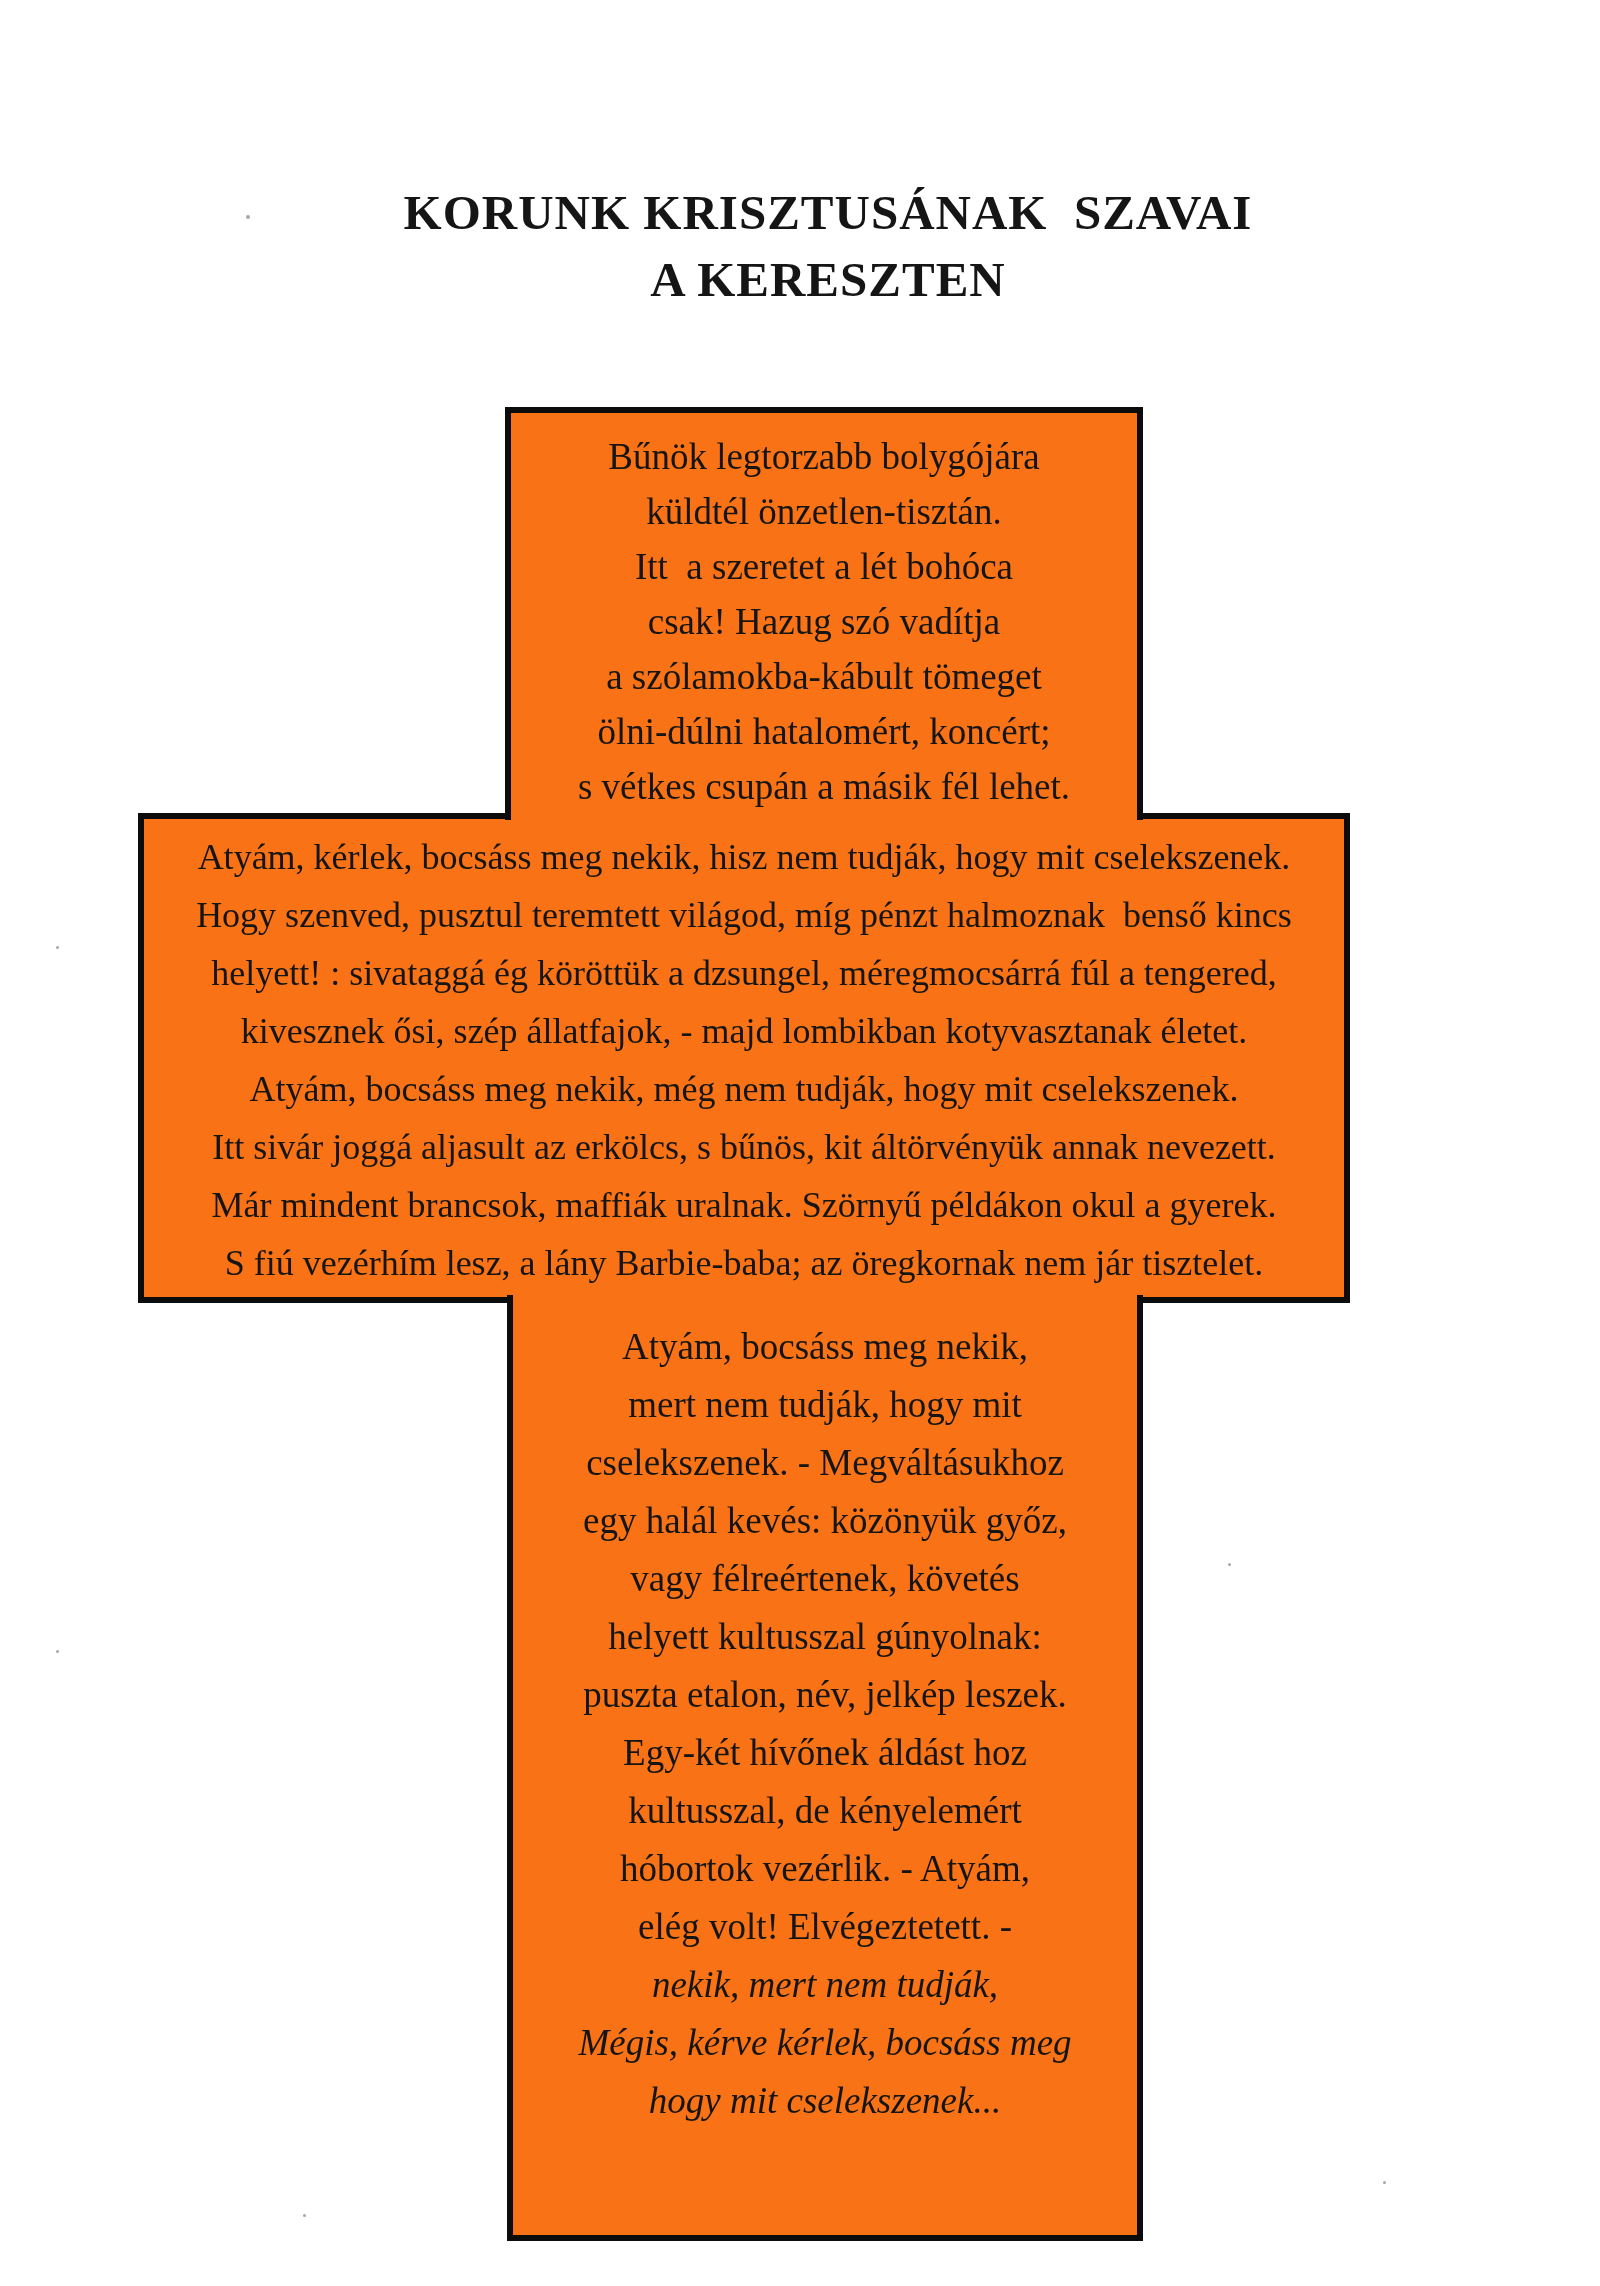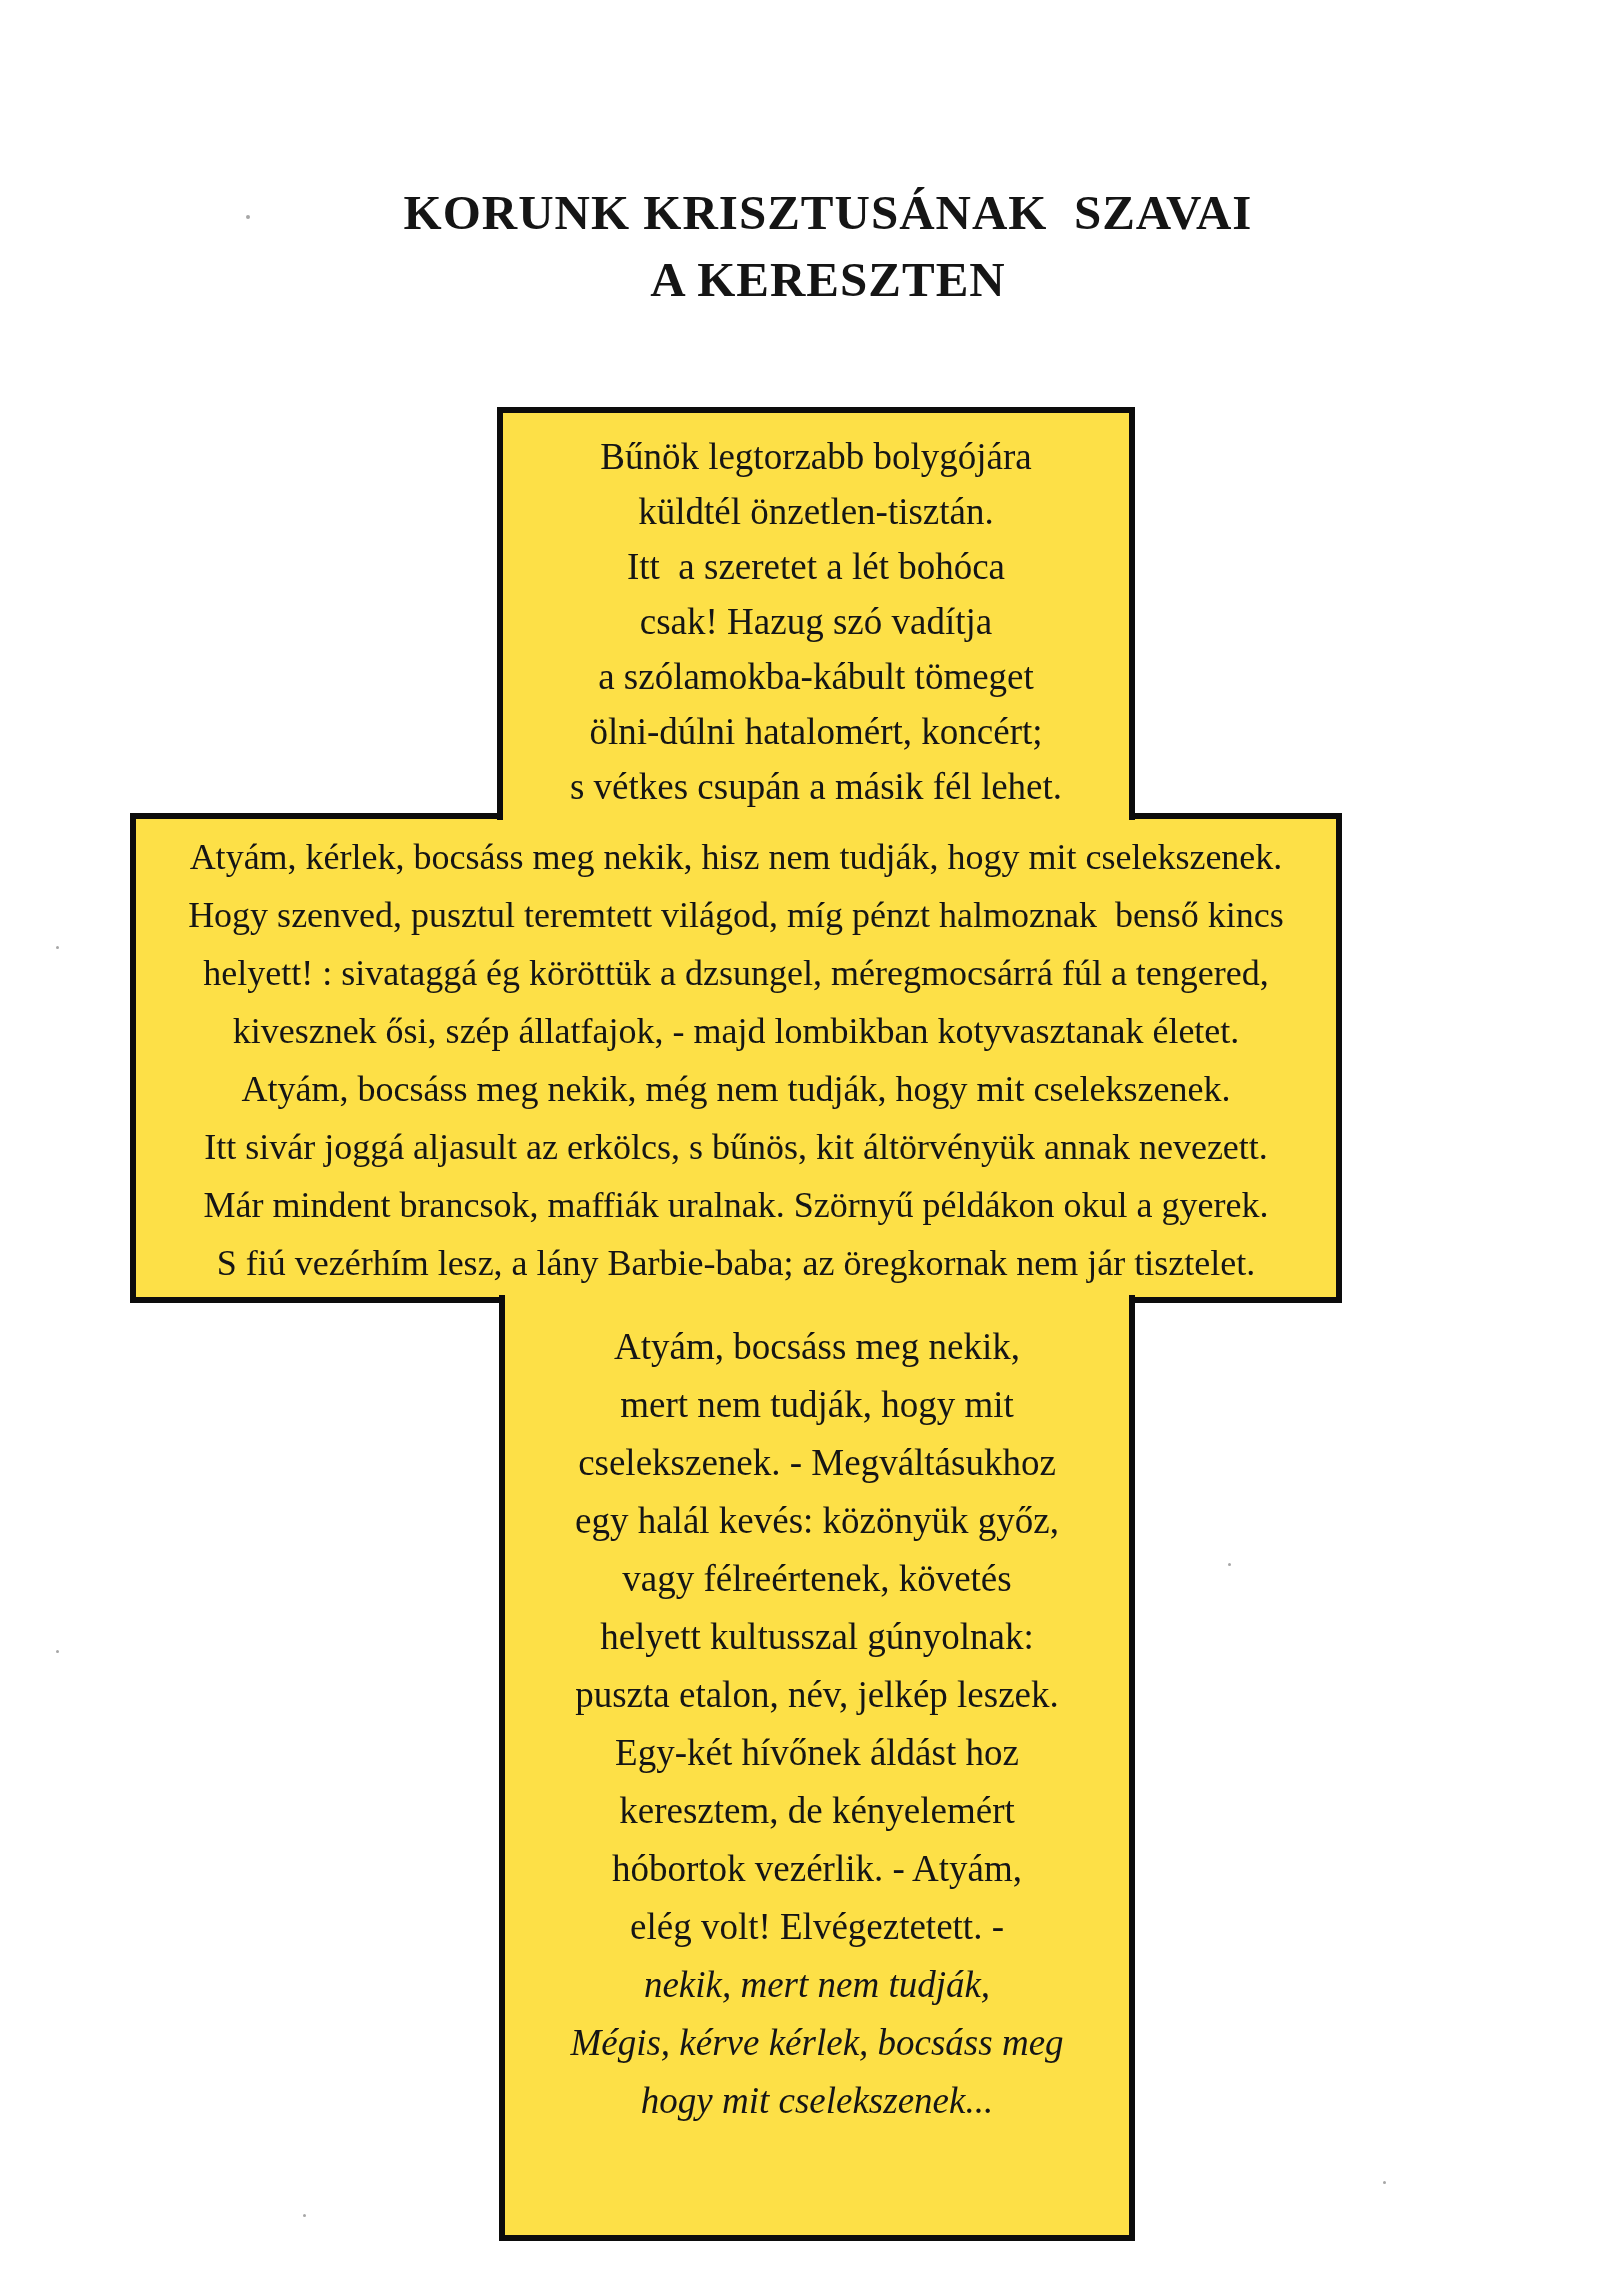--- a/index.html
+++ b/index.html
@@ -25,26 +25,27 @@
     font-weight: bold;
     font-size: 49px;
     line-height: 67px;
     letter-spacing: 1px;
     padding-left: 40px;
   }
   .title-line { white-space: pre; }
   .box {
     position: absolute;
     box-sizing: border-box;
-    background: #fde047;
+    background: #f97316;
     display: flex;
     flex-direction: column;
     align-items: center;
     overflow: hidden;
     text-align: center;
+    margin-left: 8px;
   }
   .line { white-space: pre; }
   .top-arm {
     left: 497px; top: 407px;
     width: 638px; height: 413px;
     border: 6.9px solid #0c0c0c;
     border-bottom: none;
     z-index: 2;
     padding-top: 15.8px;
     font-size: 37px;
@@ -112,21 +113,21 @@
 
   <section class="box bottom-arm">
     <div class="line">Atyám, bocsáss meg nekik,</div>
     <div class="line">mert nem tudják, hogy mit</div>
     <div class="line">cselekszenek. - Megváltásukhoz</div>
     <div class="line">egy halál kevés: közönyük győz,</div>
     <div class="line">vagy félreértenek, követés</div>
     <div class="line">helyett kultusszal gúnyolnak:</div>
     <div class="line">puszta etalon, név, jelkép leszek.</div>
     <div class="line">Egy-két hívőnek áldást hoz</div>
-    <div class="line">keresztem, de kényelemért</div>
+    <div class="line">kultusszal, de kényelemért</div>
     <div class="line">hóbortok vezérlik. - Atyám,</div>
     <div class="line">elég volt! Elvégeztetett. -</div>
     <div class="line italic">nekik, mert nem tudják,</div>
     <div class="line italic">Mégis, kérve kérlek, bocsáss meg</div>
     <div class="line italic">hogy mit cselekszenek...</div>
   </section>
 
   <span class="speck" style="left:246px; top:215px;"></span>
   <span class="speck" style="left:56px; top:946px; width:3px; height:3px;"></span>
   <span class="speck" style="left:56px; top:1650px; width:3px; height:3px;"></span>

